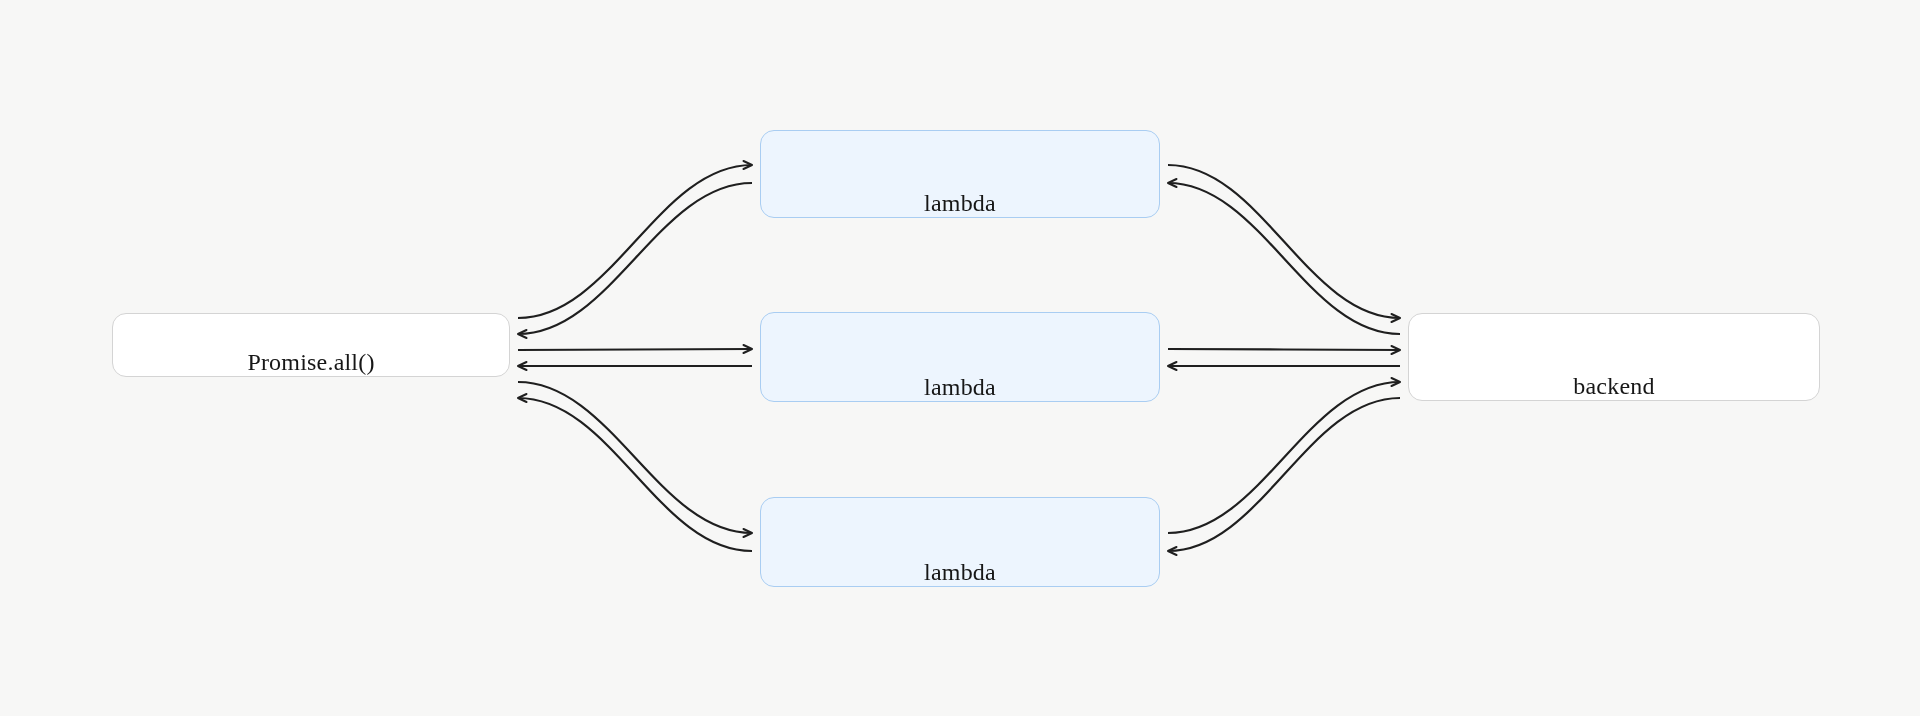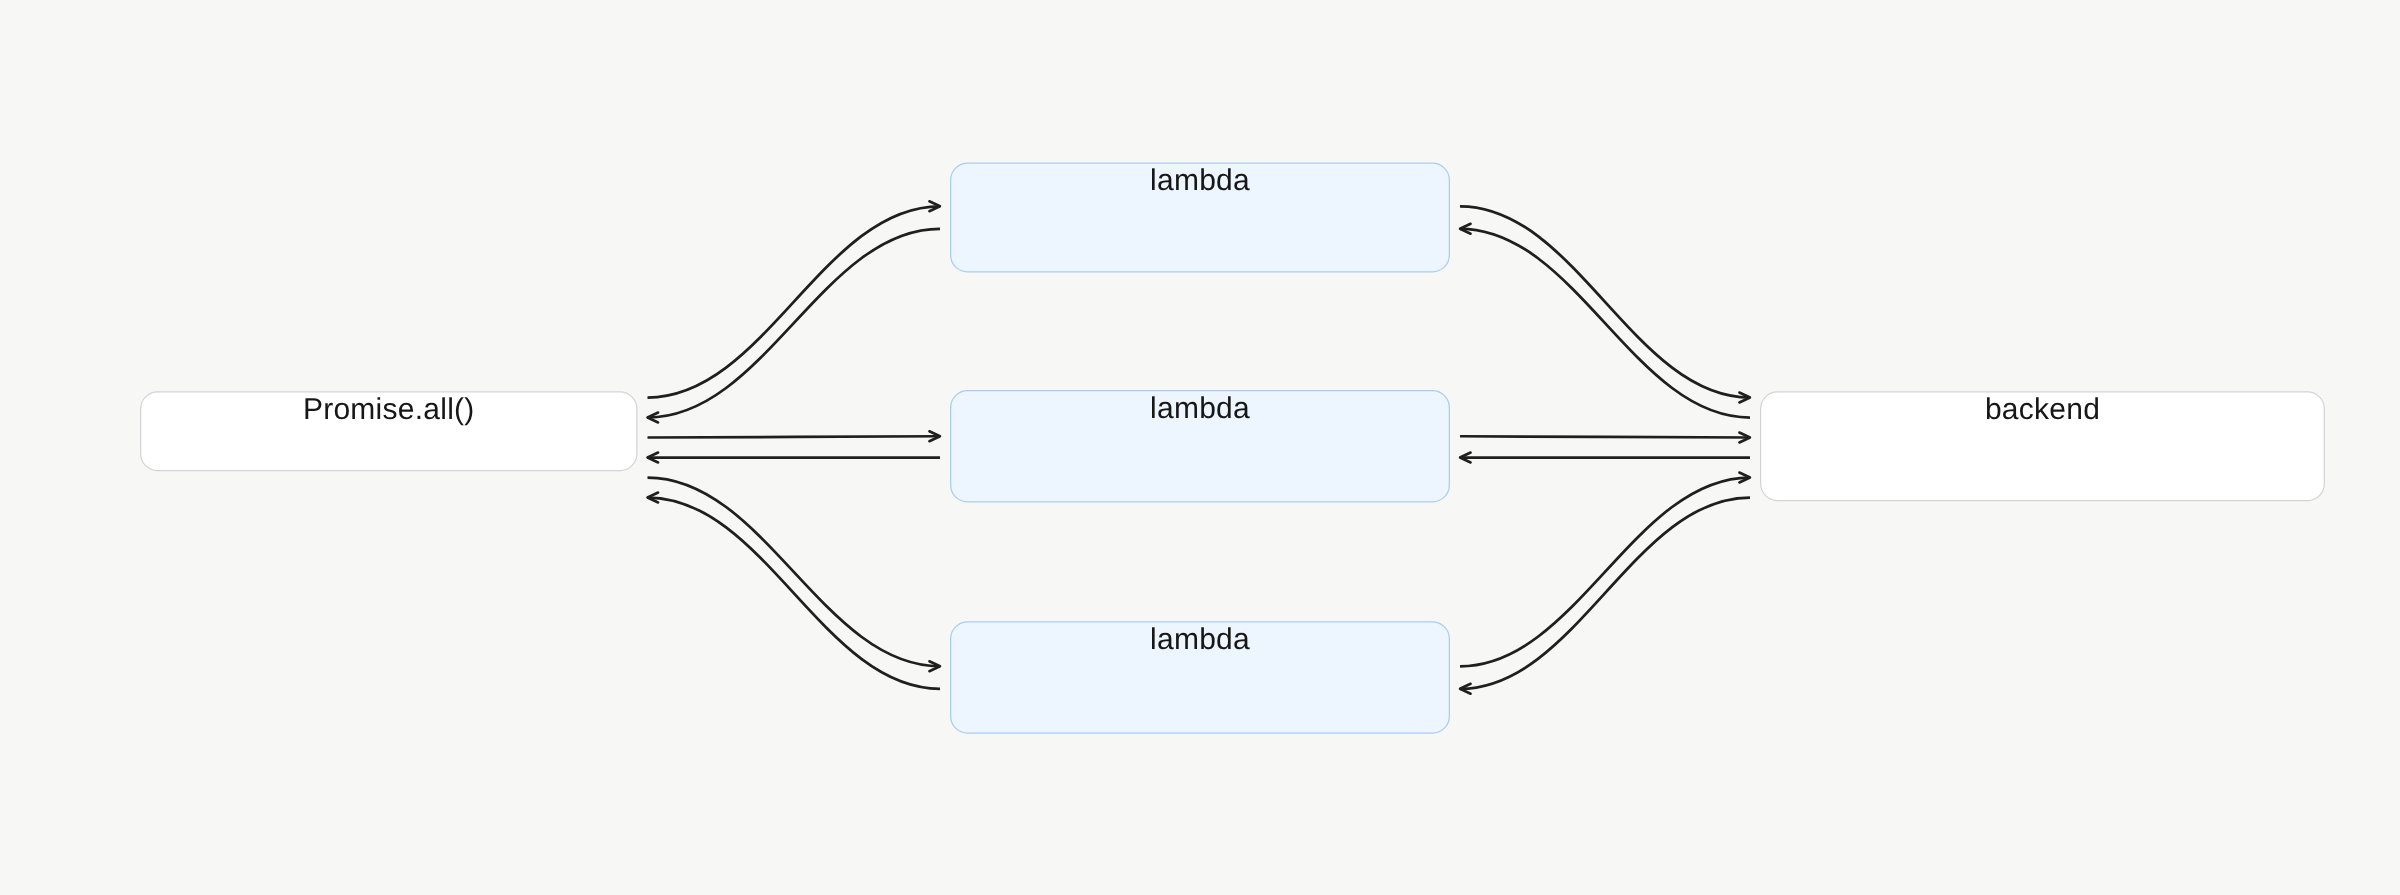--- a/index.html
+++ b/index.html
@@ -18,31 +18,32 @@
     display: block;
   }
   .edges-layer path.edge {
     fill: none;
     stroke: var(--edge, #1f1f1f);
     stroke-width: 2.2;
   }
   .node {
     position: absolute;
     display: flex;
-    align-items: flex-start;
+    align-items: flex-end;
     justify-content: center;
     box-sizing: border-box;
     border-radius: 14px;
     border: 1px solid transparent;
     font-size: 24px;
     font-weight: 400;
     color: var(--text, #171717);
     letter-spacing: 0.2px;
     cursor: default;
     user-select: none;
+    font-family: Liberation Serif, serif;
   }
   .node.plain {
     background: var(--plain-fill, #ffffff);
     border-color: var(--plain-border, #d4d4d4);
   }
   .node.accent {
     background: var(--accent-fill, #edf5fe);
     border-color: var(--accent-border, #a9cdf2);
   }
   .node .node-label { pointer-events: none; }
@@ -78,16 +79,16 @@
     </div>
     <div class="node accent" style="left: 760px; top: 130px; width: 400px; height: 88px;">
       <span class="node-label">lambda</span>
     </div>
     <div class="node accent" style="left: 760px; top: 312px; width: 400px; height: 90px;">
       <span class="node-label">lambda</span>
     </div>
     <div class="node accent" style="left: 760px; top: 497px; width: 400px; height: 90px;">
       <span class="node-label">lambda</span>
     </div>
-    <div class="node plain" style="left: 1408px; top: 313px; width: 452px; height: 88px;">
+    <div class="node plain" style="left: 1408px; top: 313px; width: 412px; height: 88px;">
       <span class="node-label">backend</span>
     </div>
   </div>
 
 </body></html>

